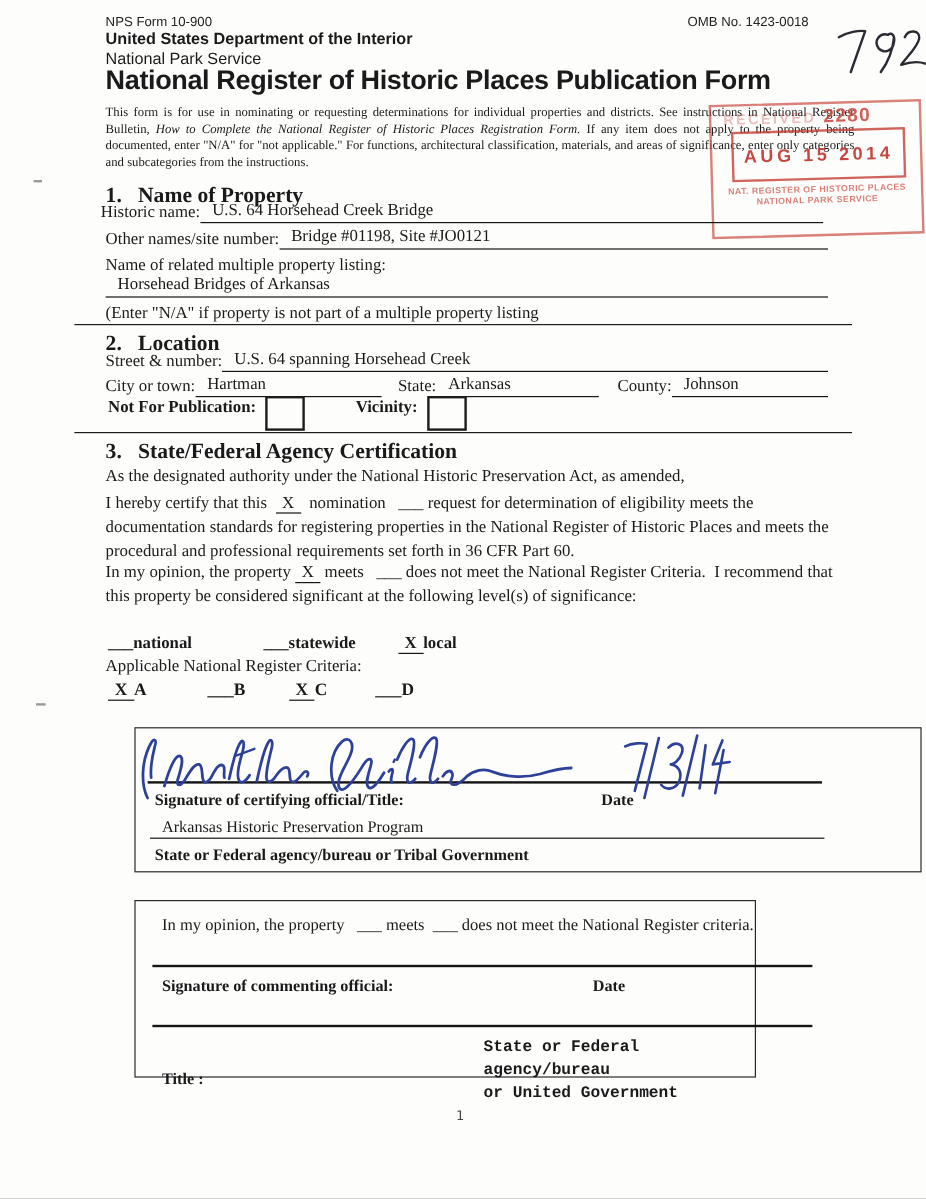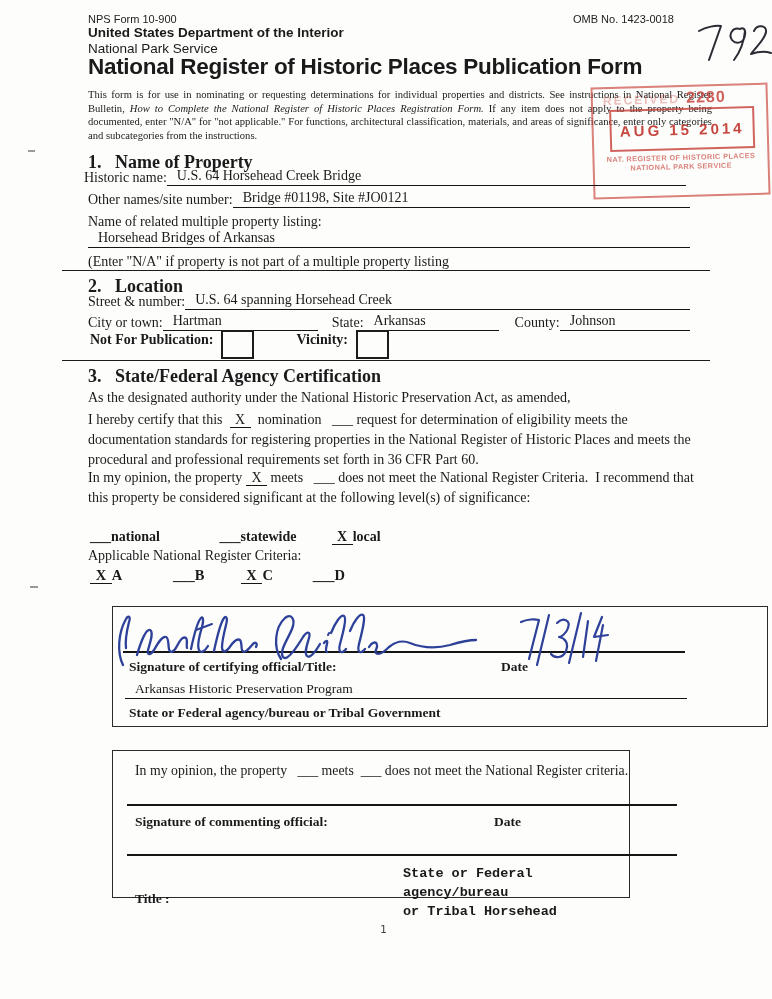--- a/index.html
+++ b/index.html
@@ -201,19 +201,19 @@
 
     <div class="abs serif13 bold" style="left:22px;top:63px;">Signature of commenting official:</div>
     <div class="abs serif13 bold" style="left:381px;top:63px;">Date</div>
 
     <div class="abs thickline" style="left:14px;top:103px;width:550px;"></div>
 
     <div class="abs serif13 bold" style="left:22px;top:113px;margin-top:27px;">Title :</div>
 
     <div class="abs serif13 bold" style="left:290px;top:113px;line-height:19px;font-family:Liberation Mono, monospace;">
       <div>State or Federal agency/bureau</div>
-      <div>or Tribal Horsehead</div>
+      <div>or United Government</div>
     </div>
   </div>
 
   <div class="abs" style="left:380px;top:923px;font-size:11px;font-family:'DejaVu Sans Mono', monospace;color:#444;">1</div>
 
 </div>
 
 </body></html>

